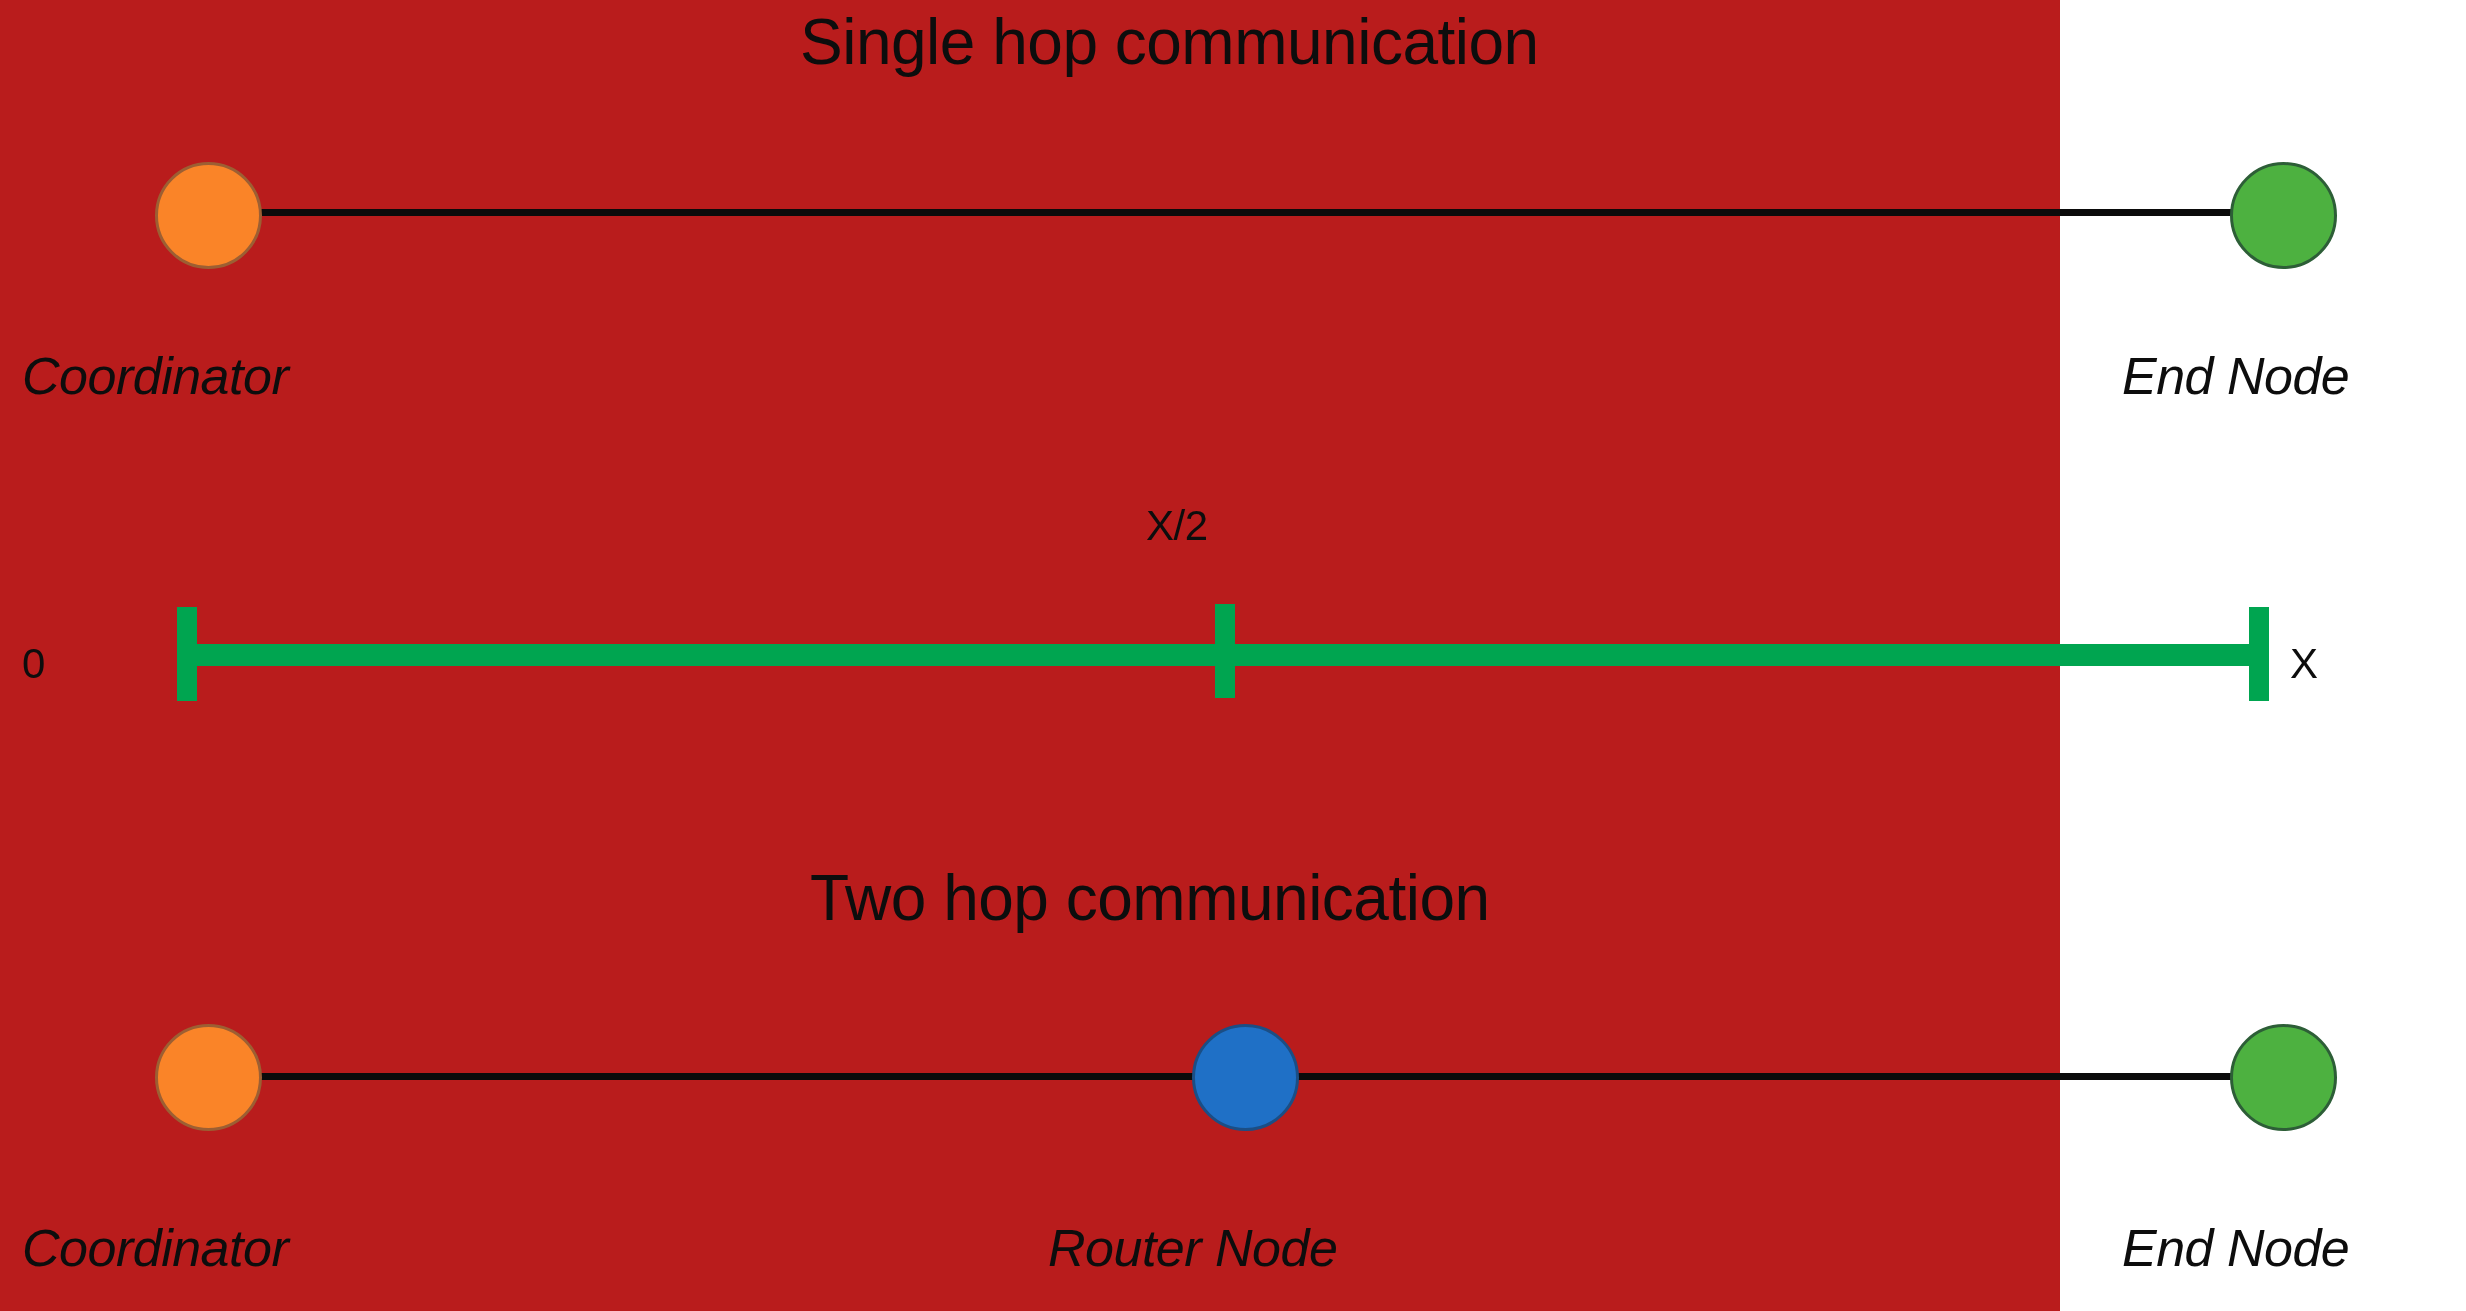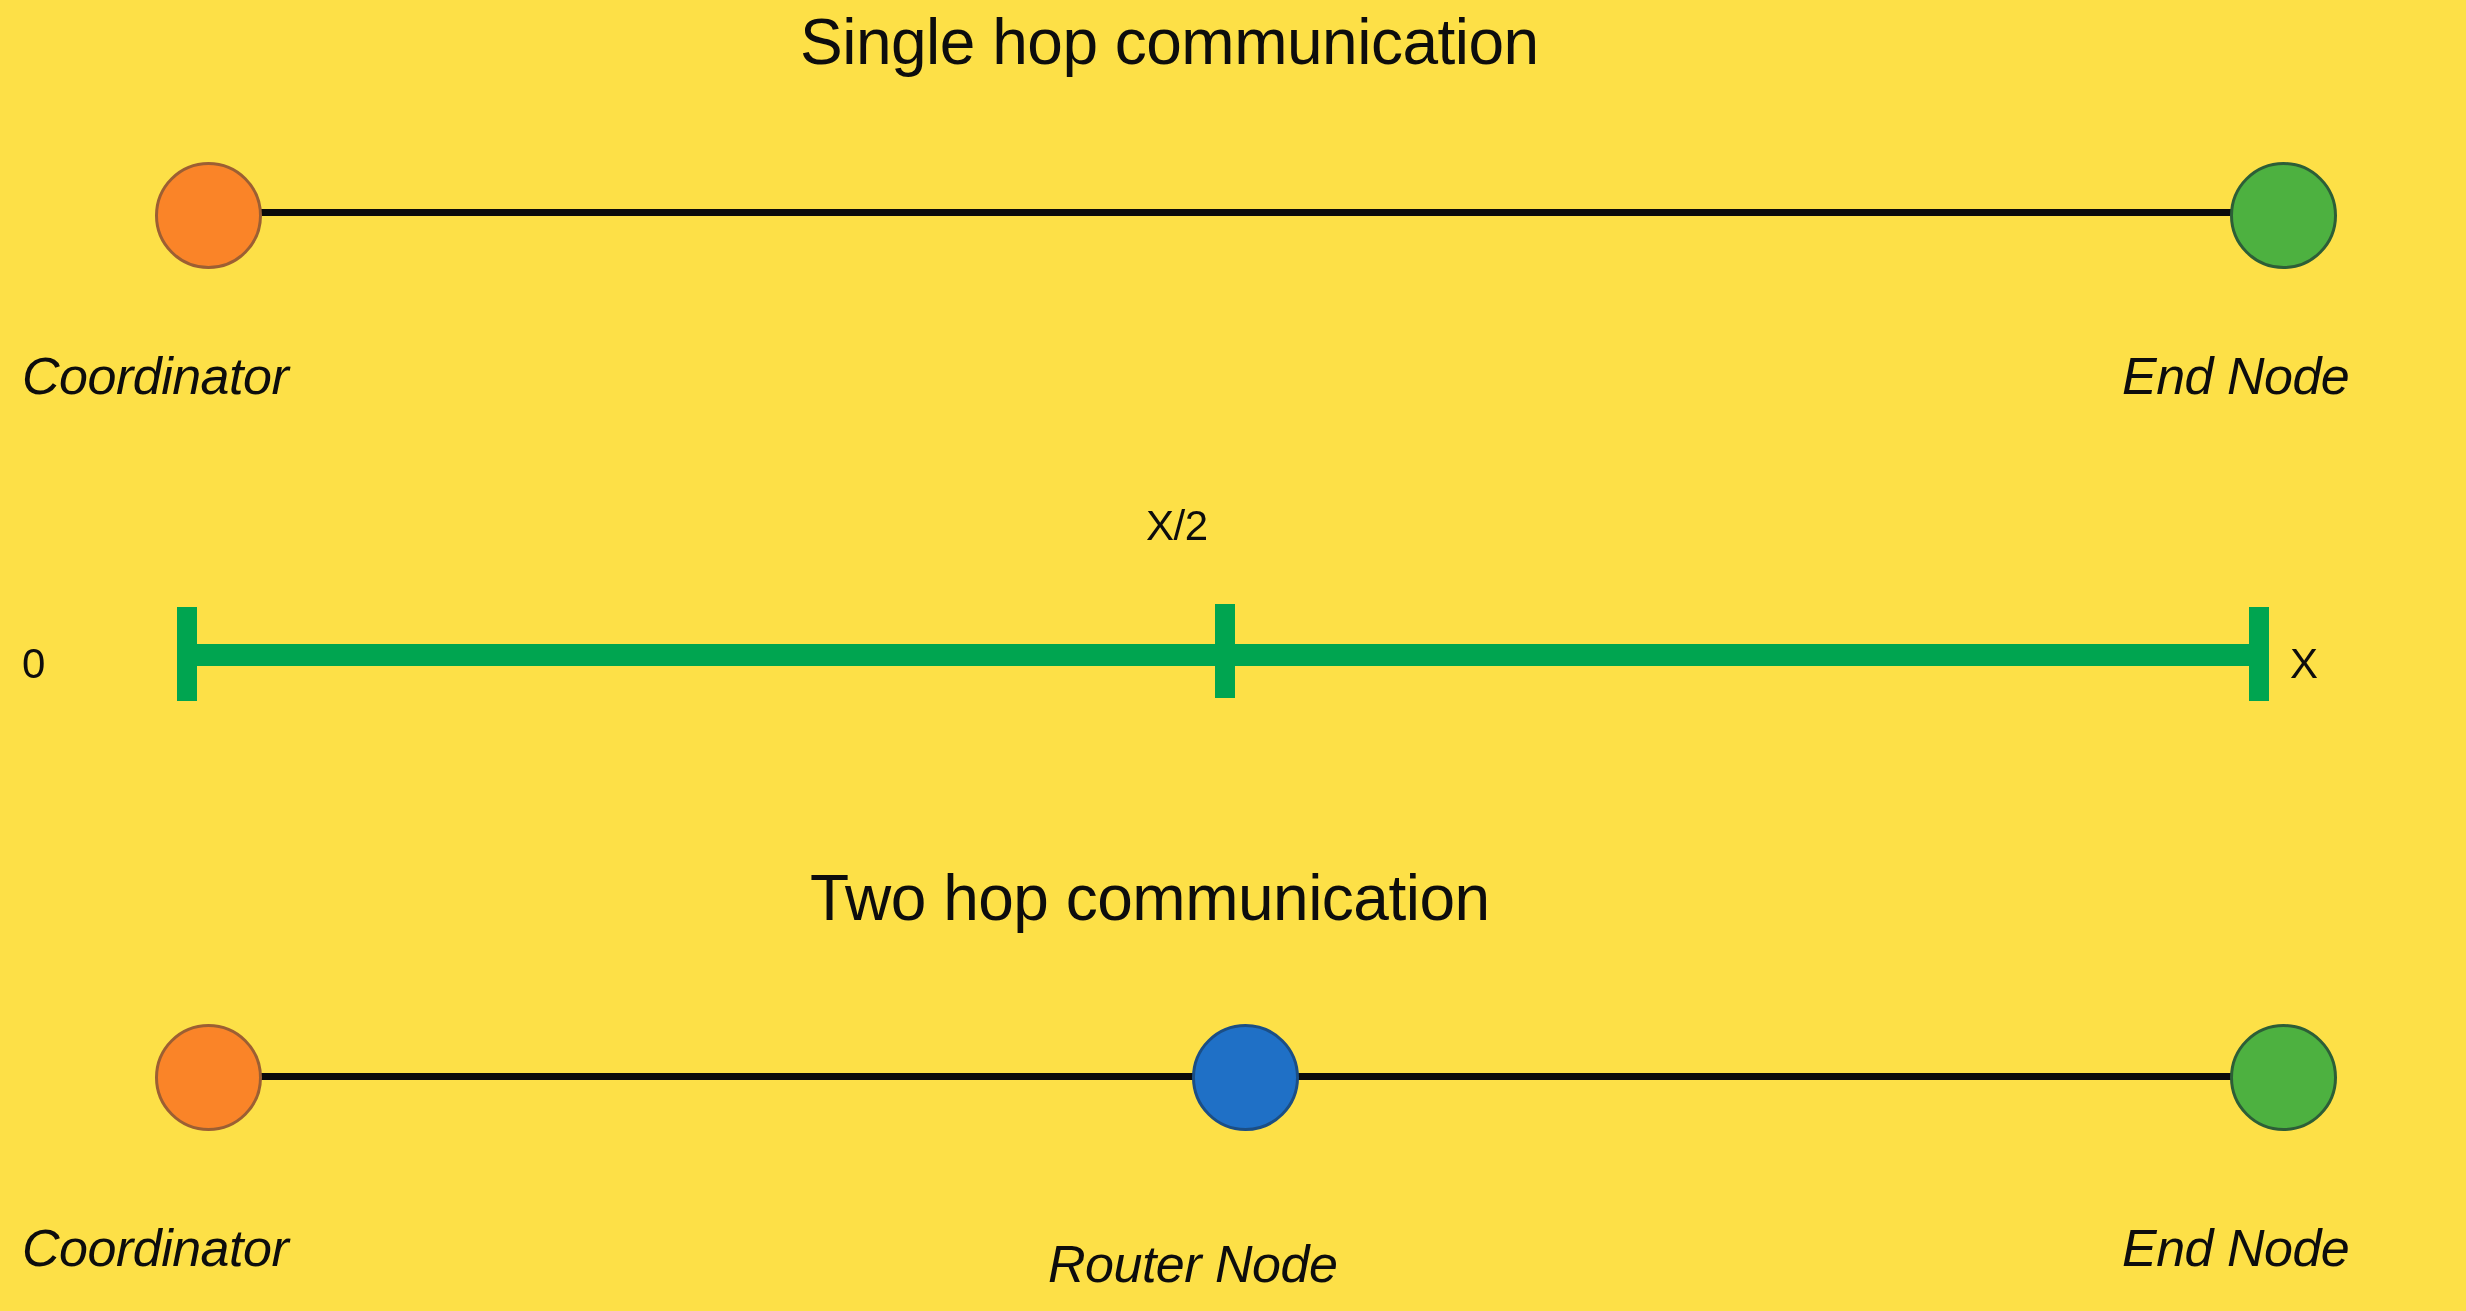--- a/index.html
+++ b/index.html
@@ -9,23 +9,23 @@
   }
   body {
     width: 2466px;
     height: 1311px;
     font-family: "Liberation Sans", sans-serif;
     color: #0d0d0d;
     overflow: hidden;
   }
   #canvas {
     position: relative;
-    width: 2466px;
+    width: 2060px;
     height: 1311px;
-    background: #fde047;
+    background: #b91c1c;
   }
 
   
   .txt {
     position: absolute;
     white-space: nowrap;
     color: #0d0d0d;
     font-family: "Liberation Sans", sans-serif;
     line-height: 1;
   }
@@ -117,18 +117,18 @@
     <div class="link" style="left:1288px; top:1073px; width:950px;"></div>
 
     <div class="node orange" style="left:155px; top:1024px; width:107px; height:107px;"></div>
 
     <div class="node blue" style="left:1192px; top:1024px; width:107px; height:107px;"></div>
 
     <div class="node green" style="left:2230px; top:1024px; width:107px; height:107px;"></div>
 
     <div class="txt node-label" style="left:22px; top:1222px;">Coordinator</div>
 
-    <div class="txt node-label" style="left:1048px; top:1222px;margin-top:16px;">Router Node</div>
+    <div class="txt node-label" style="left:1048px; top:1222px;">Router Node</div>
 
     <div class="txt node-label" style="left:2122px; top:1222px;">End Node</div>
   </div>
 
 </div>
 
 </body></html>

